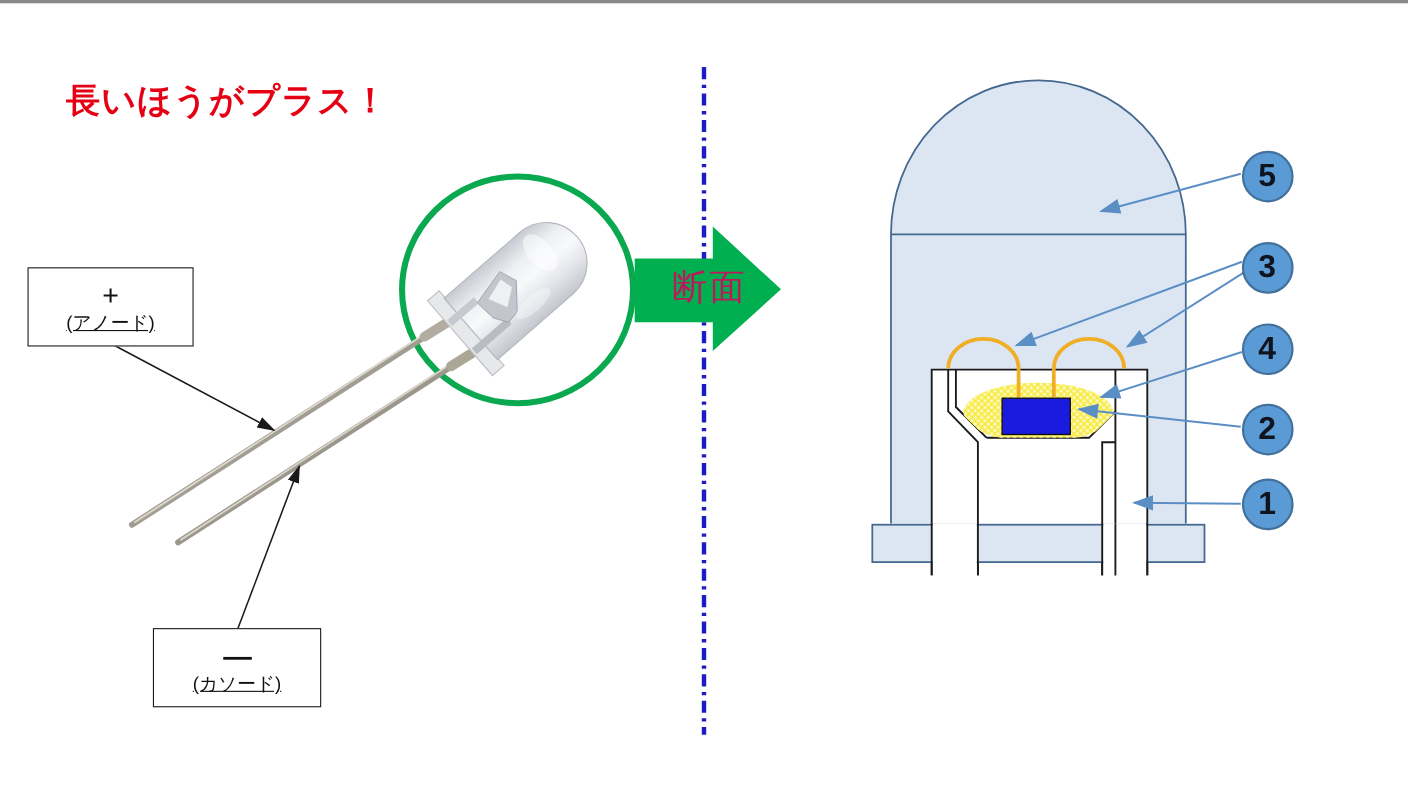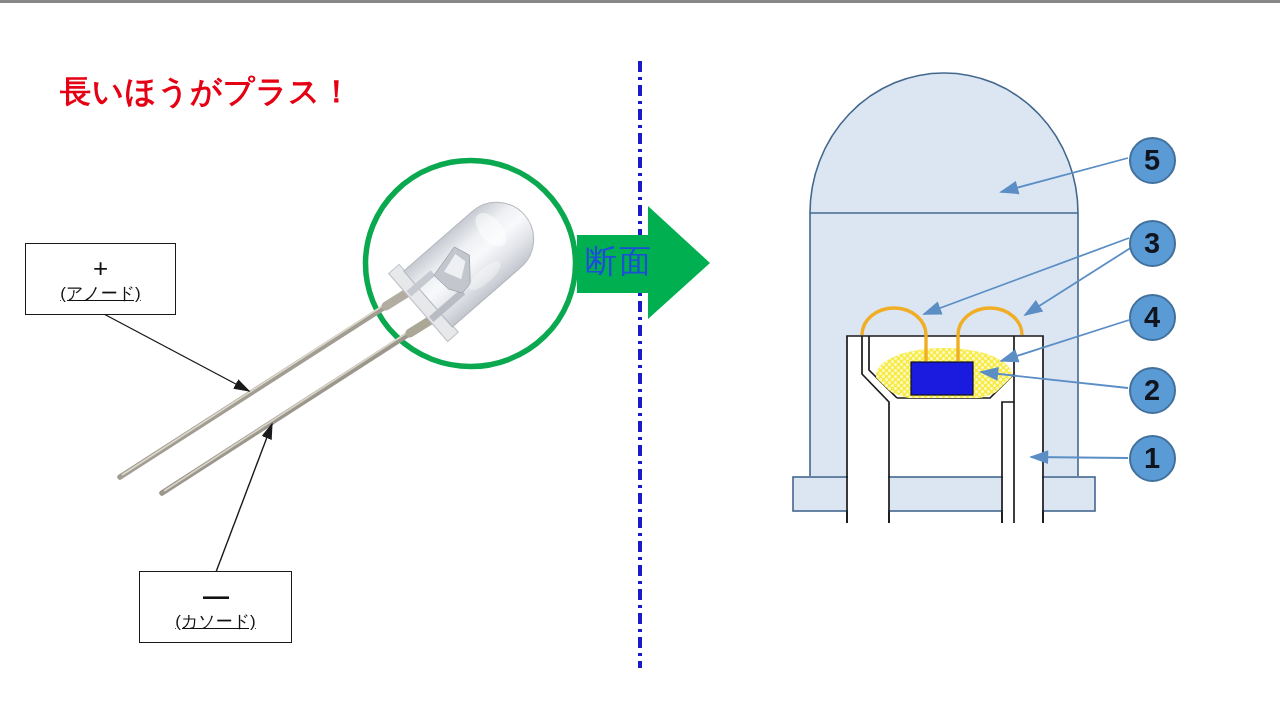--- a/index.html
+++ b/index.html
@@ -17,22 +17,22 @@
     position:absolute;border:1.6px solid #1a1a1a;background:#ffffff;
     display:flex;flex-direction:column;align-items:center;justify-content:center;
     color:#111;text-align:center;line-height:1.15;
   }
   .label-box .sign{font-size:26px;font-weight:500;}
   .label-box .name{font-size:17px;text-decoration:underline;}
   .anode-box{left:25px;top:240px;width:149px;height:70px;}
   .cathode-box{left:139px;top:568px;width:151px;height:70px;}
   .cathode-box .sign{font-weight:bold;letter-spacing:-1px;}
   .section-label{
-    position:absolute;left:619px;top:261px;transform:translate(-50%,-54%);
-    color:#1d4ed8;font-size:32px;font-family:Liberation Sans, sans-serif;
+    position:absolute;left:645px;top:261px;transform:translate(-50%,-54%);
+    color:#be185d;font-size:32px;font-family:Liberation Sans, sans-serif;
     white-space:nowrap;letter-spacing:2px;
   }
   .callout{
     position:absolute;width:47px;height:47px;border-radius:50%;
     background:#5b9bd5;border:2px solid #41719c;box-sizing:border-box;
     display:flex;align-items:center;justify-content:center;
     color:#10141f;font-size:29px;font-weight:bold;
   }
 </style>
 </head>

